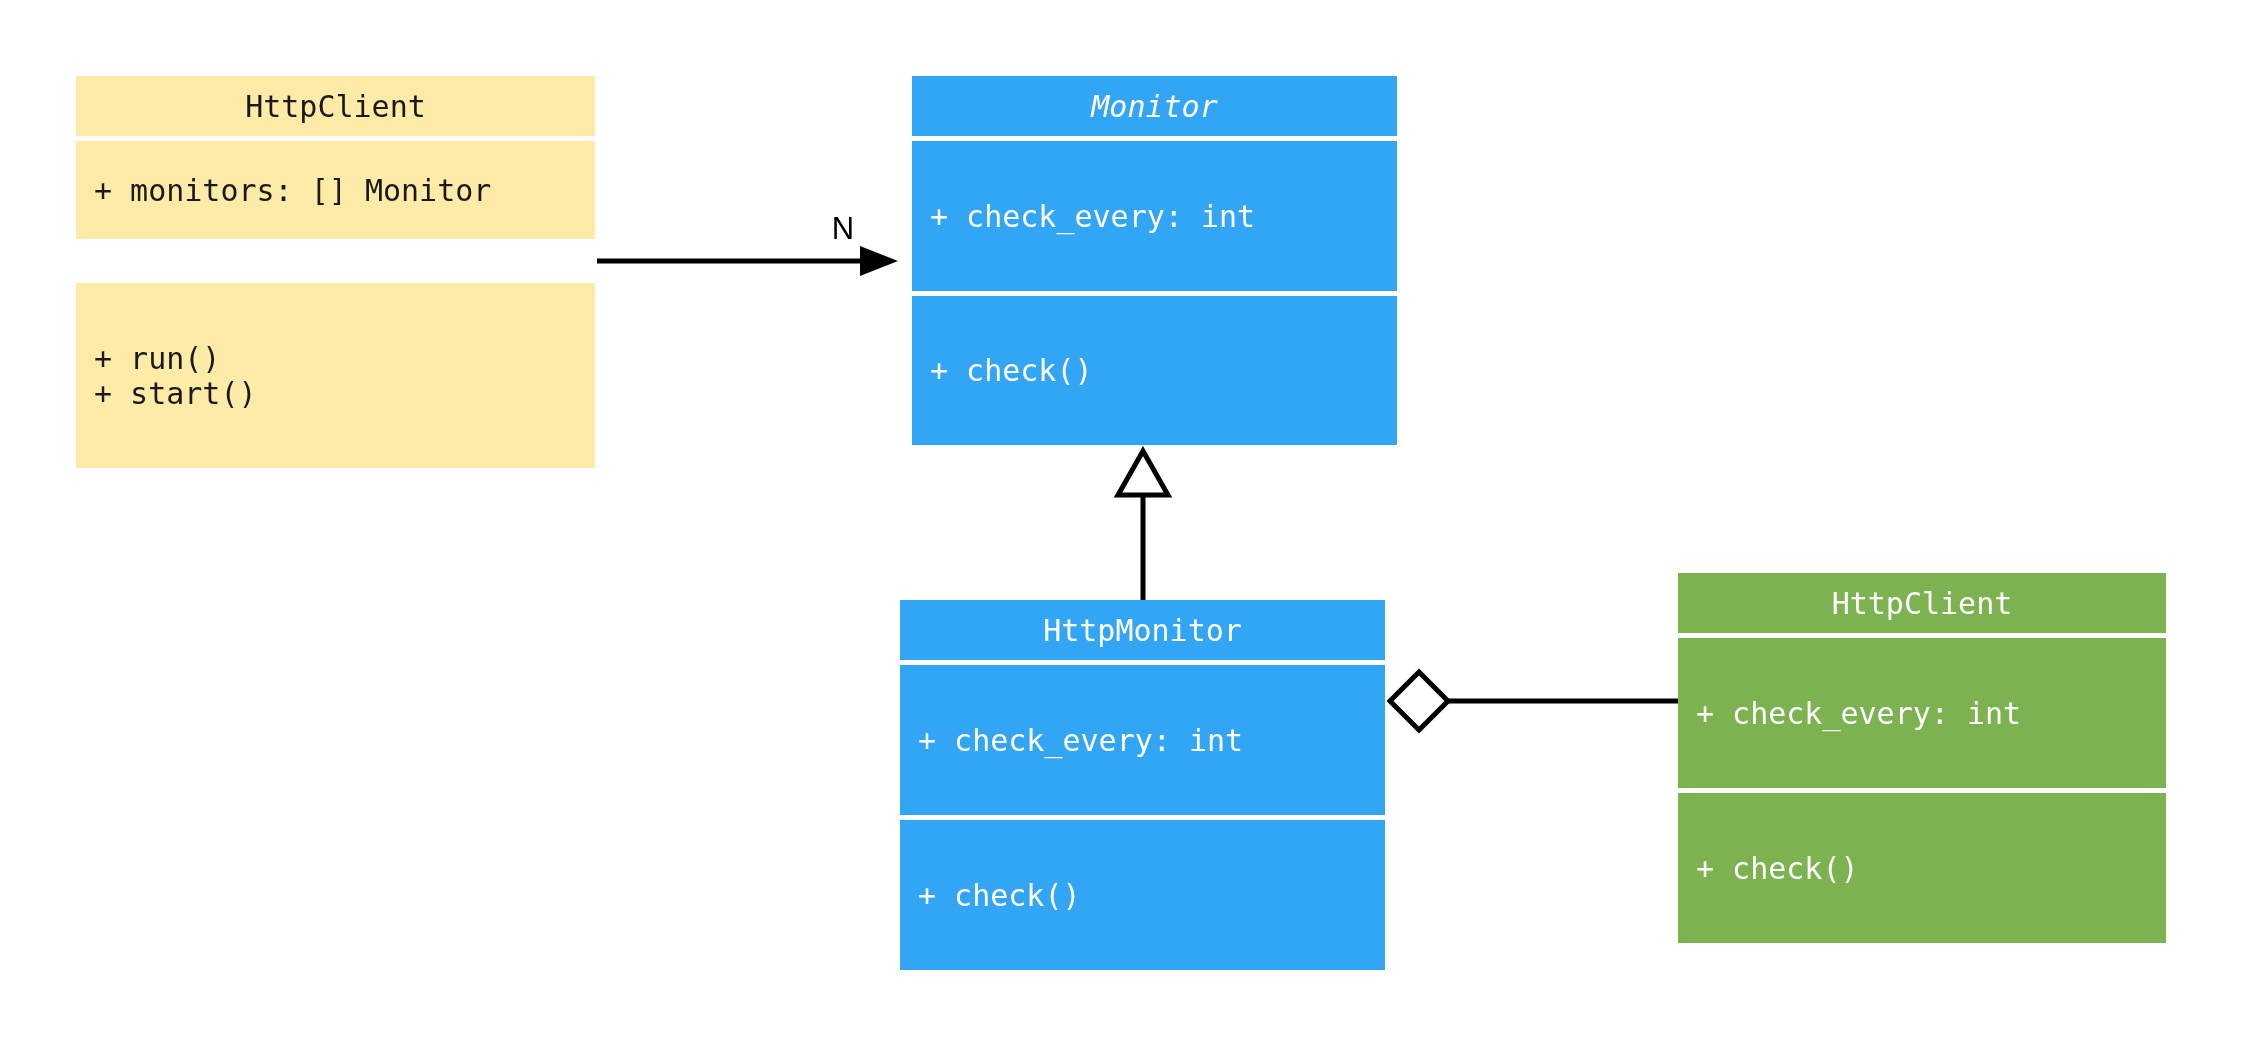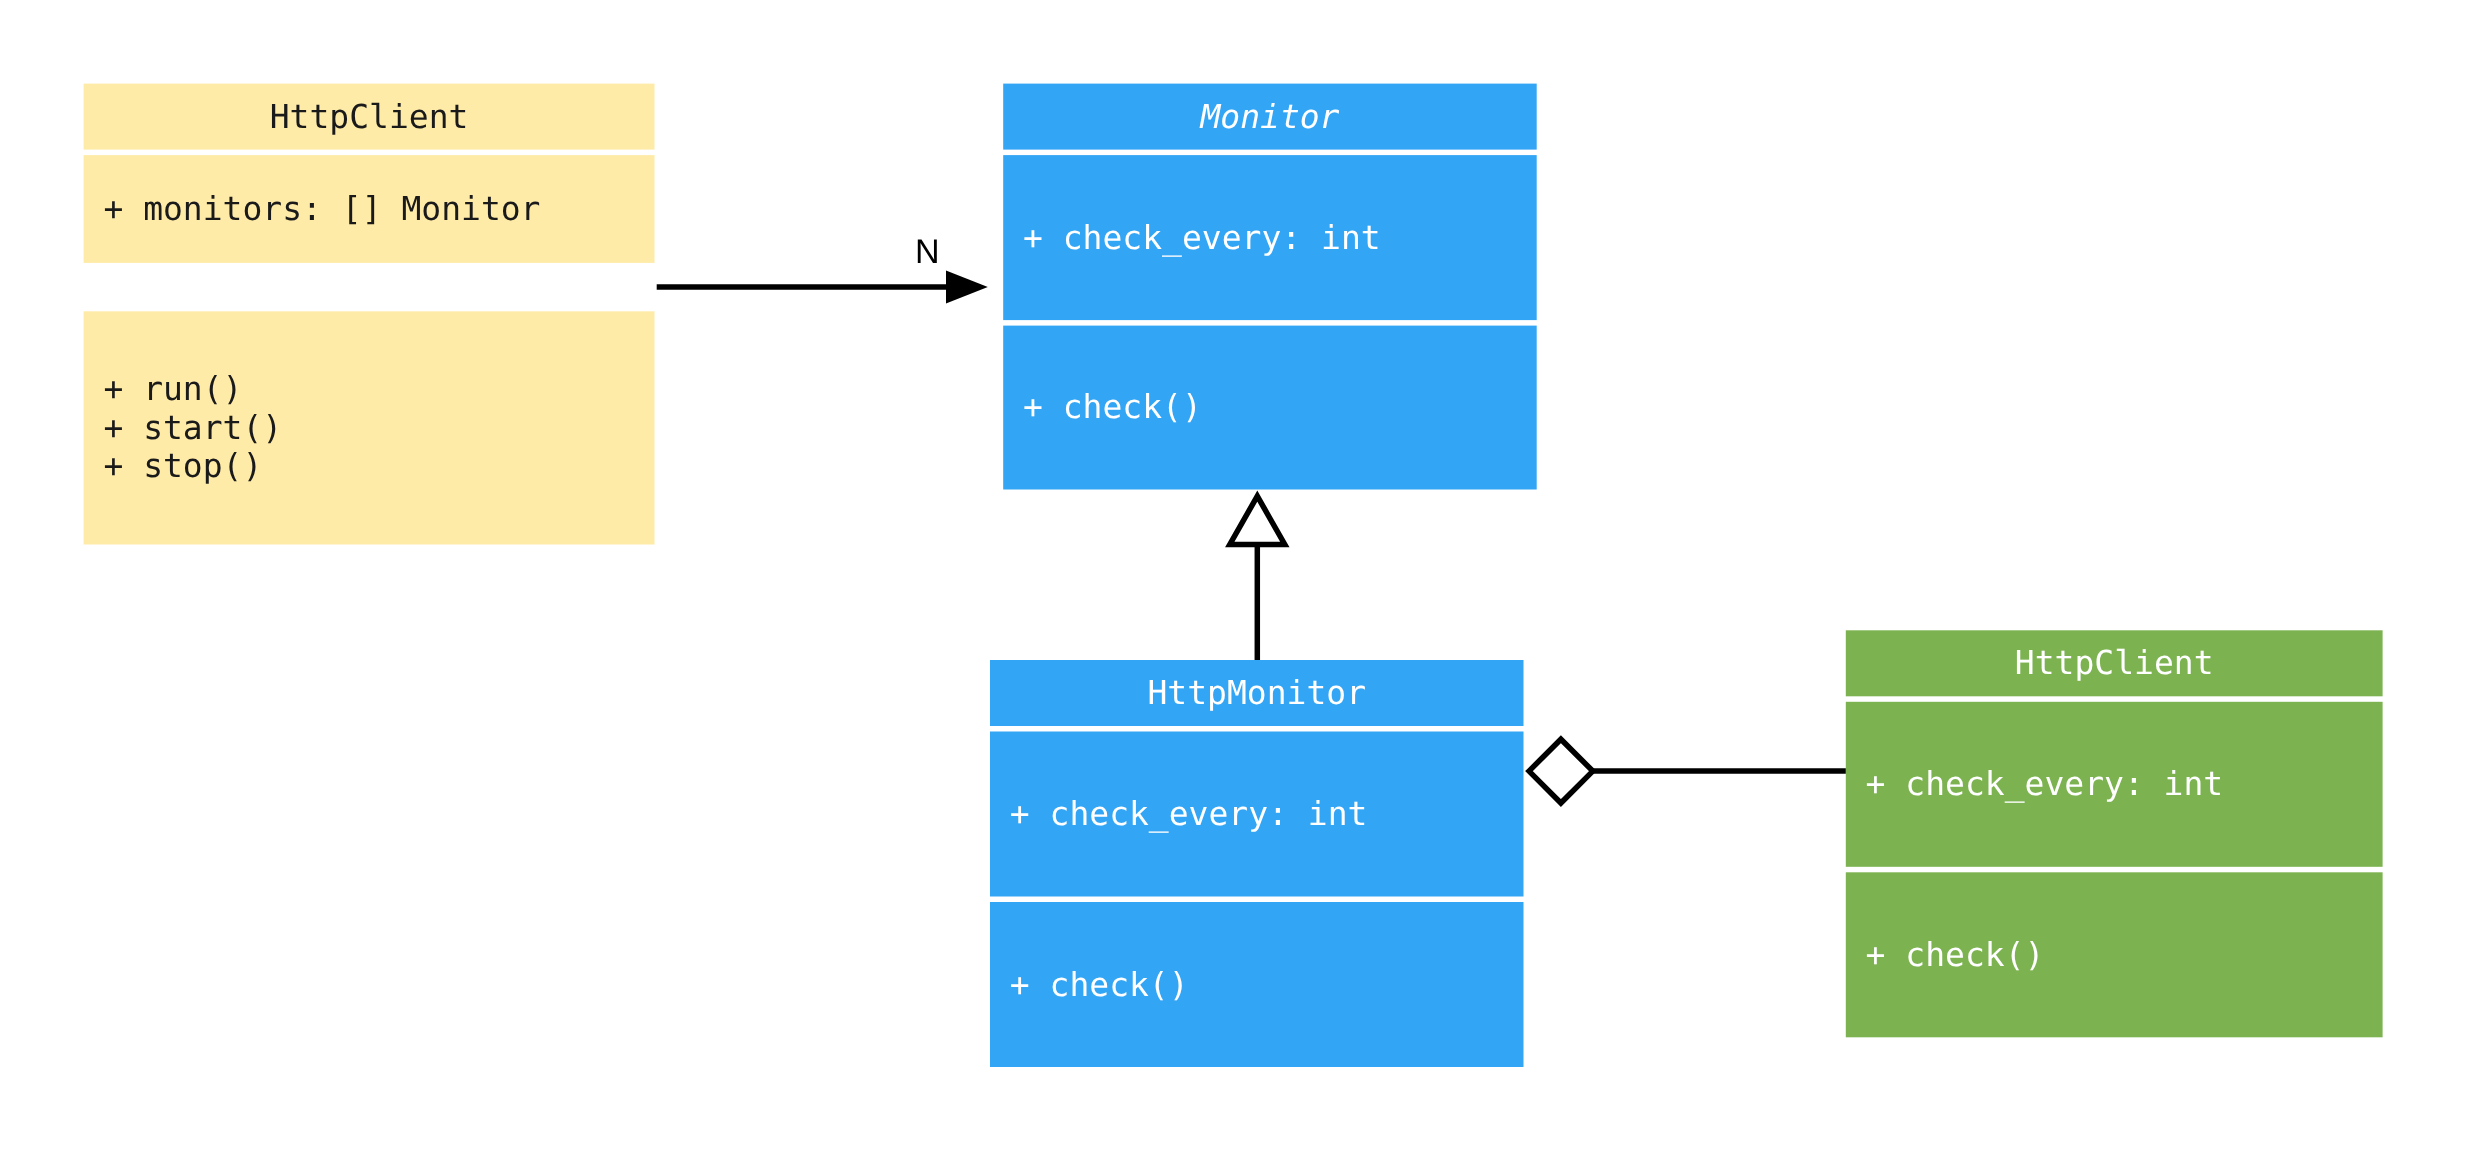--- a/index.html
+++ b/index.html
@@ -36,21 +36,21 @@
   }
   .c-yellow { background: #FFEBA8; color: #1A1A1A; }
   .c-blue   { background: #33A5F5; color: #FFFFFF; }
   .c-green  { background: #7CB350; color: #FFFFFF; }
   .abstract-title { font-style: italic; }
 
   
   .dispatcher   { left: 76px;   top: 76px;  width: 519px; }
   .dispatcher .title-sec { height: 60px; }
   .dispatcher .attr-sec  { height: 98px; }
-  .dispatcher .method-sec{ height: 212px; margin-top: 44px; }
+  .dispatcher .method-sec{ height: 185px; margin-top: 44px; }
 
   .monitor      { left: 900px;  top: 76px;  width: 485px; padding-left: 12px; }
   .monitor .title-sec { height: 60px; }
   .monitor .attr-sec  { height: 150px; }
   .monitor .method-sec{ height: 149px; }
 
   .http-monitor { left: 900px;  top: 600px; width: 485px; }
   .http-monitor .title-sec { height: 60px; }
   .http-monitor .attr-sec  { height: 150px; }
   .http-monitor .method-sec{ height: 150px; }
@@ -83,21 +83,20 @@
 <div class="canvas">
 
   <div class="uml-class dispatcher">
     <div class="sec title-sec c-yellow">HttpClient</div>
     <div class="sec body-sec attr-sec c-yellow">
       <div>+ monitors: [] Monitor</div>
     </div>
     <div class="sec body-sec method-sec c-yellow">
       <div>+ run()</div>
       <div>+ start()</div>
-      <div>+ stop()</div>
     </div>
   </div>
 
   <div class="uml-class monitor">
     <div class="sec title-sec c-blue abstract-title">Monitor</div>
     <div class="sec body-sec attr-sec c-blue">
       <div>+ check_every: int</div>
     </div>
     <div class="sec body-sec method-sec c-blue">
       <div>+ check()</div>

